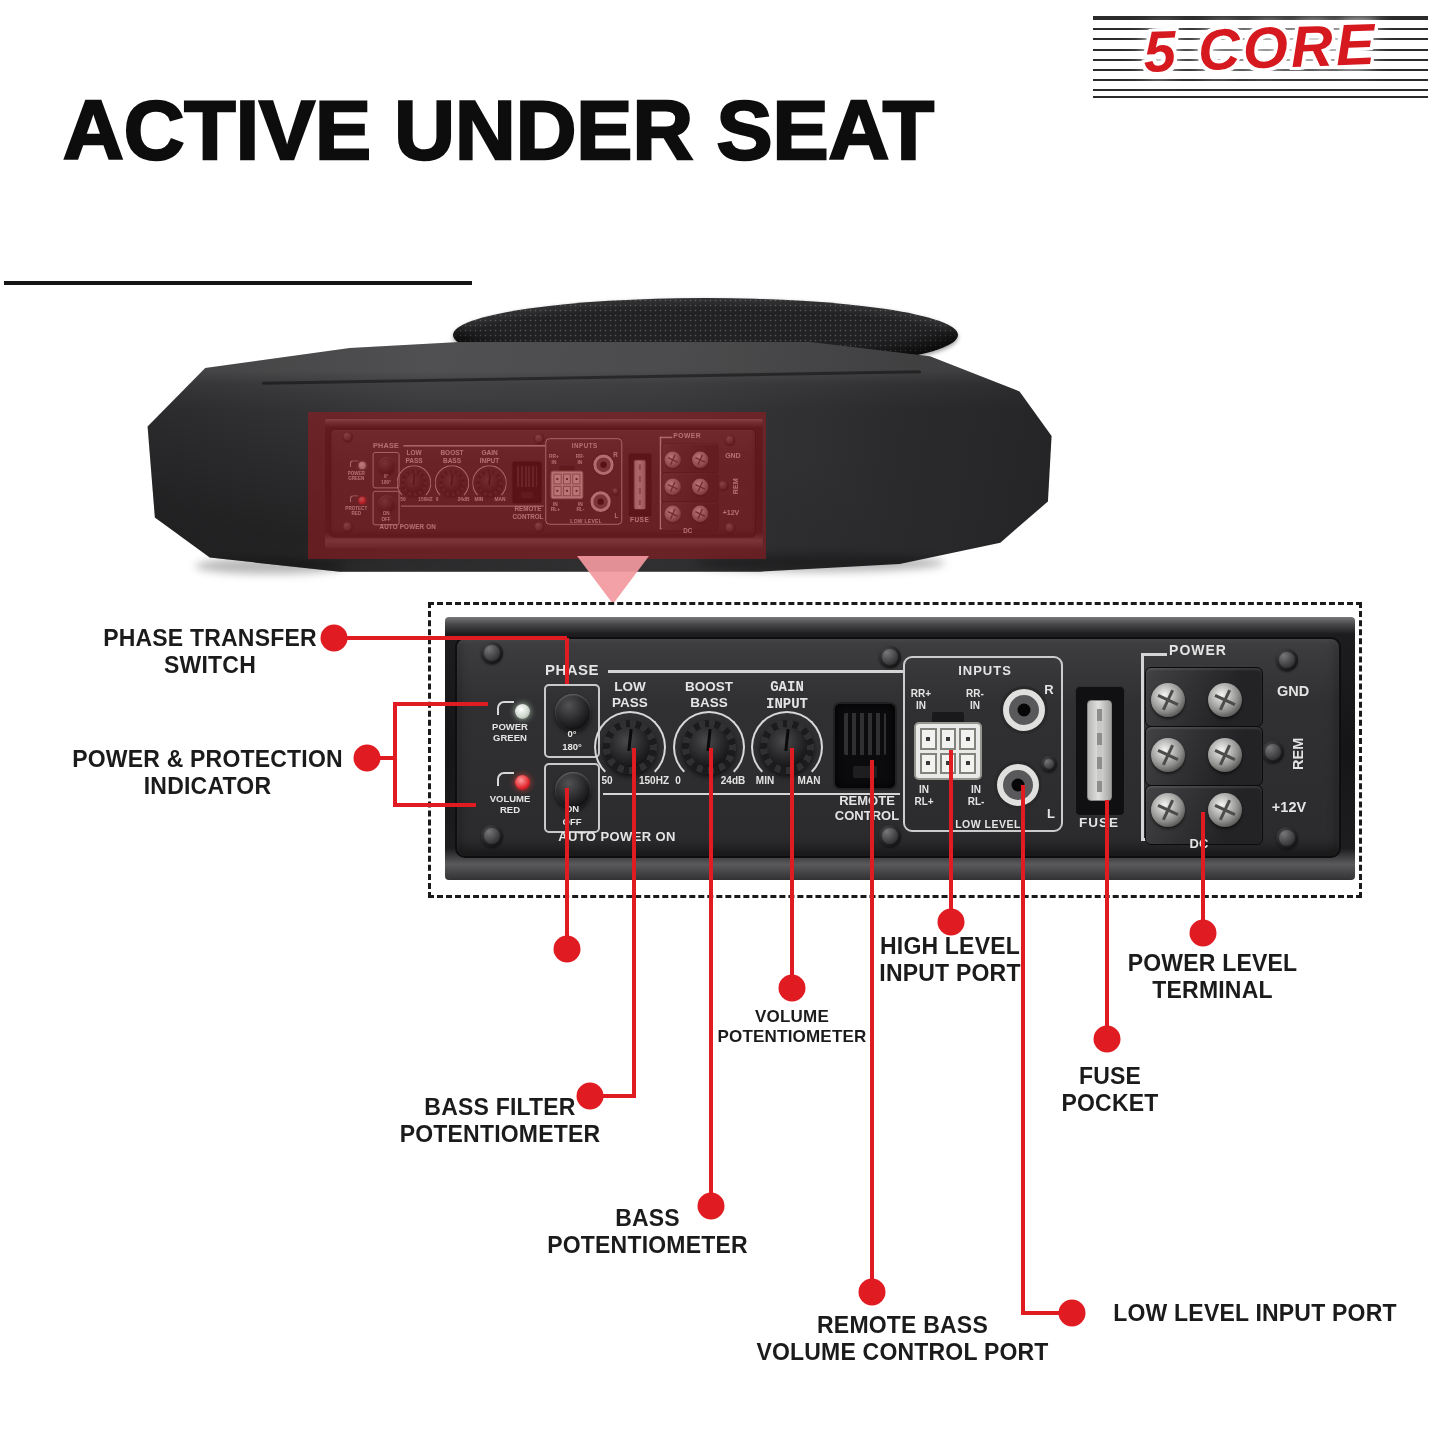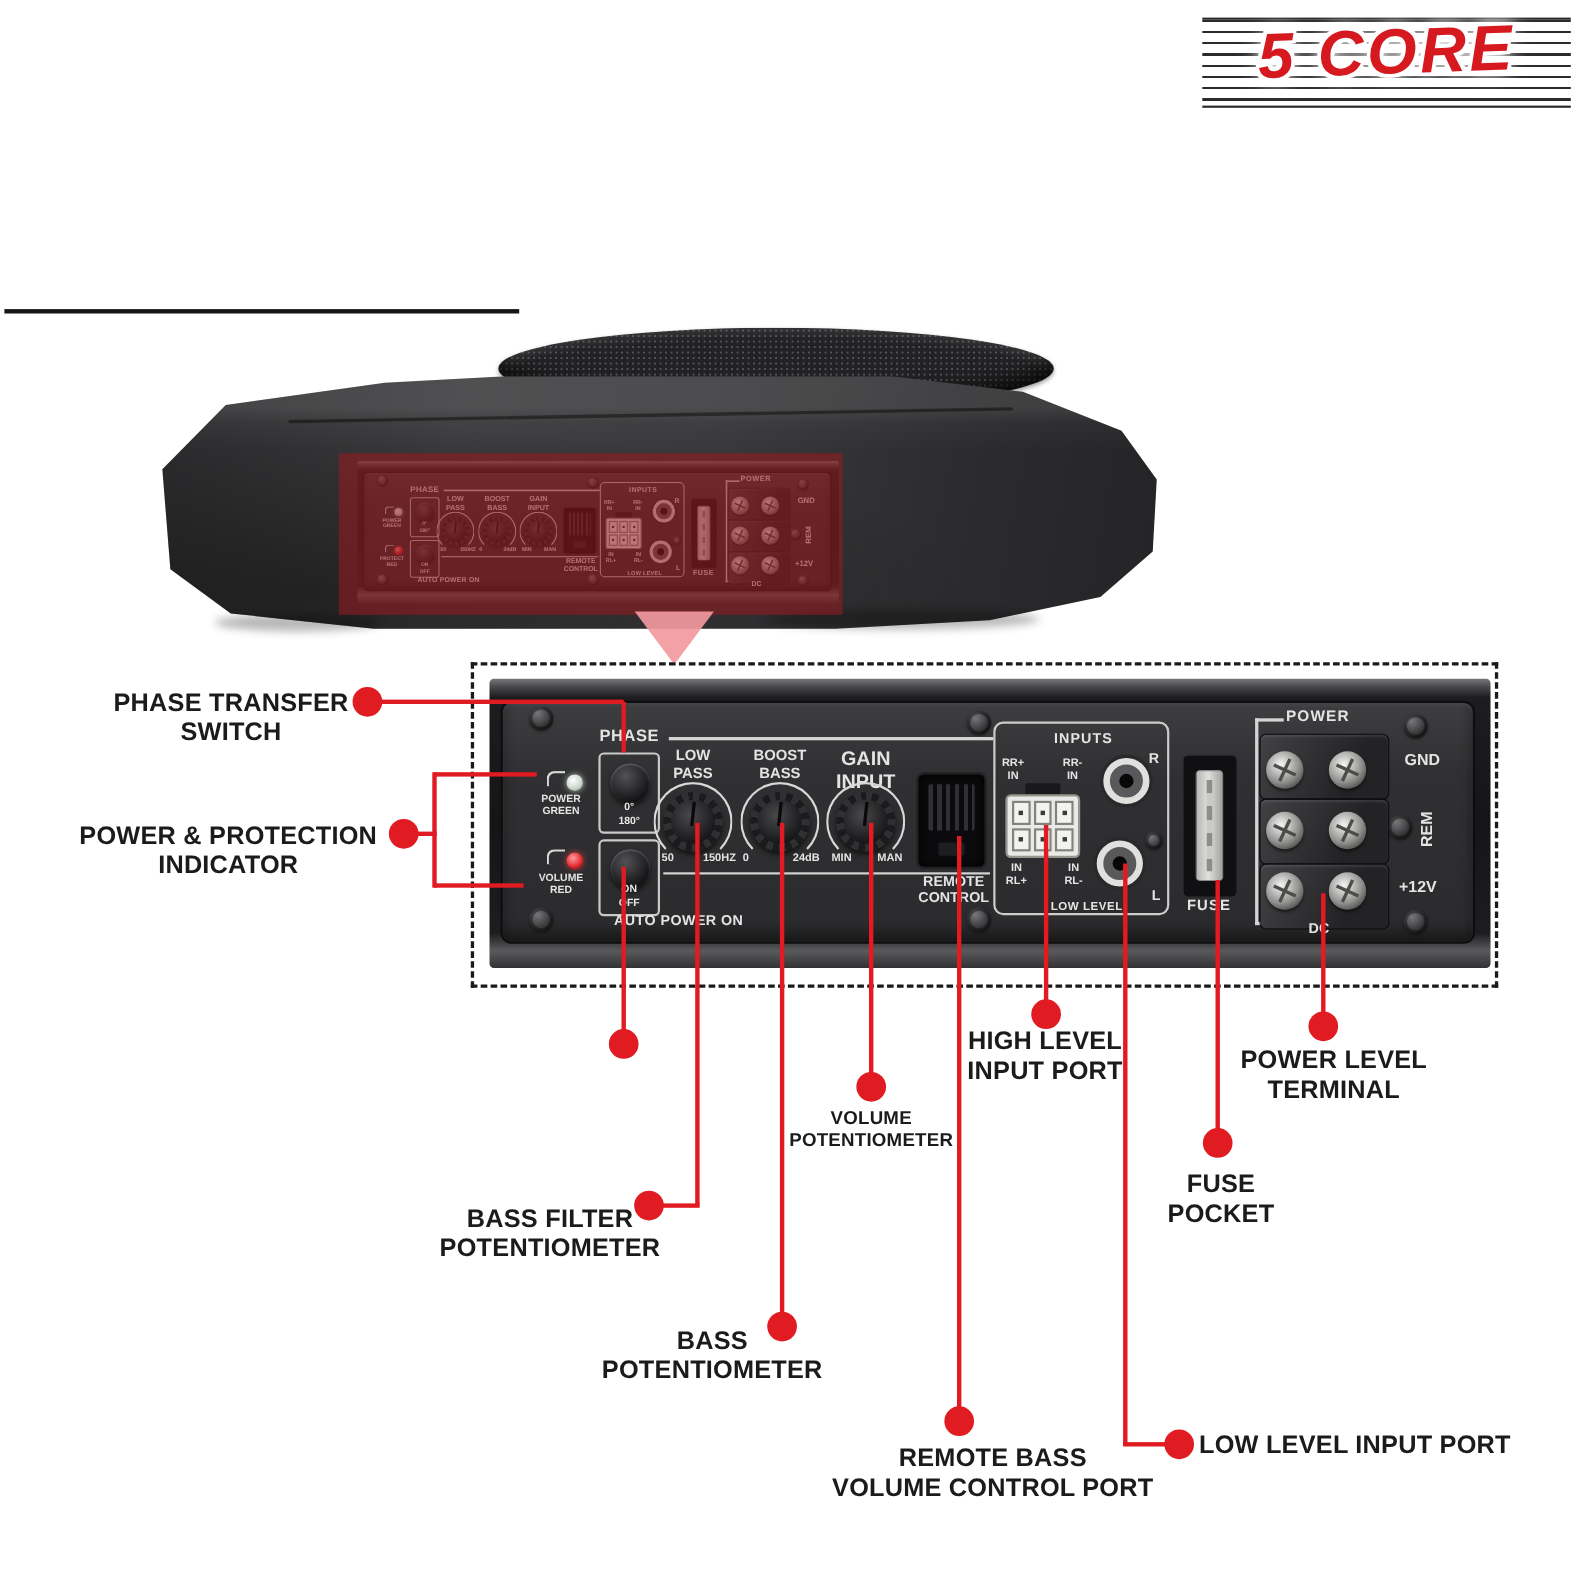--- a/index.html
+++ b/index.html
@@ -101,29 +101,30 @@
   .tscrew{position:absolute;width:34px;height:34px;border-radius:50%;
     background:radial-gradient(circle at 40% 35%,#f4f4f2,#8e8e8c 55%,#3a3a38 88%);box-shadow:0 2px 3px rgba(0,0,0,.55);}
   .tscrew::before,.tscrew::after{content:'';position:absolute;left:50%;top:50%;background:#4c4c4a;}
   .tscrew::before{width:22px;height:3px;transform:translate(-50%,-50%) rotate(25deg);}
   .tscrew::after{width:3px;height:22px;transform:translate(-50%,-50%) rotate(25deg);}
   .vert{writing-mode:vertical-rl;transform:rotate(180deg);}
 
   
   .lbl{position:absolute;font-weight:700;color:#1b1b1b;font-size:23px;line-height:1.17;text-align:center;white-space:pre-line;letter-spacing:.2px;}
   .lbl.small{font-size:17px;}
-  .lbl.left{text-align:left;}
+  .lbl.left{text-align:center;}
   .dot{position:absolute;width:27px;height:27px;border-radius:50%;background:#e11b22;transform:translate(-50%,-50%);}
   .ln{position:absolute;background:#e11b22;}
 </style>
 </head>
 <body>
 
 <div id="stage">
 
+  <div class="abs t2">ACTIVE UNDER SEAT</div>
   <div class="abs underline"></div>
 
   <div class="abs logo">
     <div class="stripes"></div>
     <div class="text">5 CORE</div>
   </div>
 
   <div class="abs device">
     <div class="grille"></div>
     <div class="dev-body">
@@ -306,21 +307,21 @@
       <div class="ptext" style="left:219px;top:62px;width:90px;font-size:13.5px;">BOOST
 BASS</div>
       <div class="knob" style="left:264px;top:130px;">
         <div class="ring"></div>
         <div class="kbody"></div>
         <div class="slot"></div>
       </div>
       <div class="ptext" style="left:225px;top:158px;width:16px;font-size:10px;">0</div>
       <div class="ptext" style="left:268px;top:158px;width:40px;font-size:10px;">24dB</div>
 
-      <div class="ptext" style="left:297px;top:62px;width:90px;font-size:18px;">GAIN
+      <div class="ptext" style="left:297px;top:62px;width:90px;font-size:14px;font-family:Liberation Mono, monospace;">GAIN
 INPUT</div>
       <div class="knob" style="left:342px;top:130px;">
         <div class="ring"></div>
         <div class="kbody"></div>
         <div class="slot"></div>
       </div>
       <div class="ptext" style="left:302px;top:158px;width:36px;font-size:10px;">MIN</div>
       <div class="ptext" style="left:346px;top:158px;width:36px;font-size:10px;">MAN</div>
       <div class="prule" style="left:158px;top:176px;width:297px;height:2px;"></div>
 

